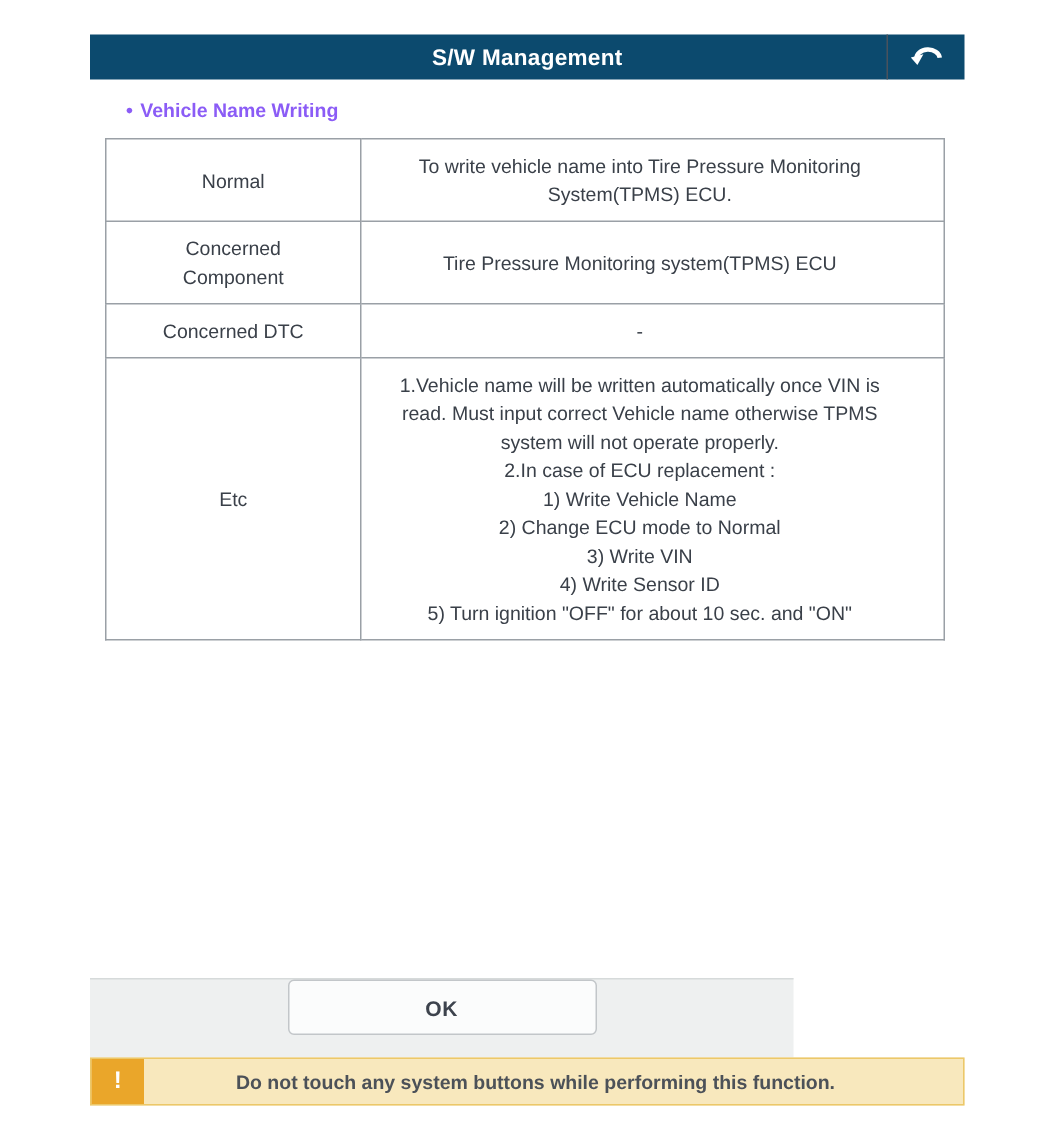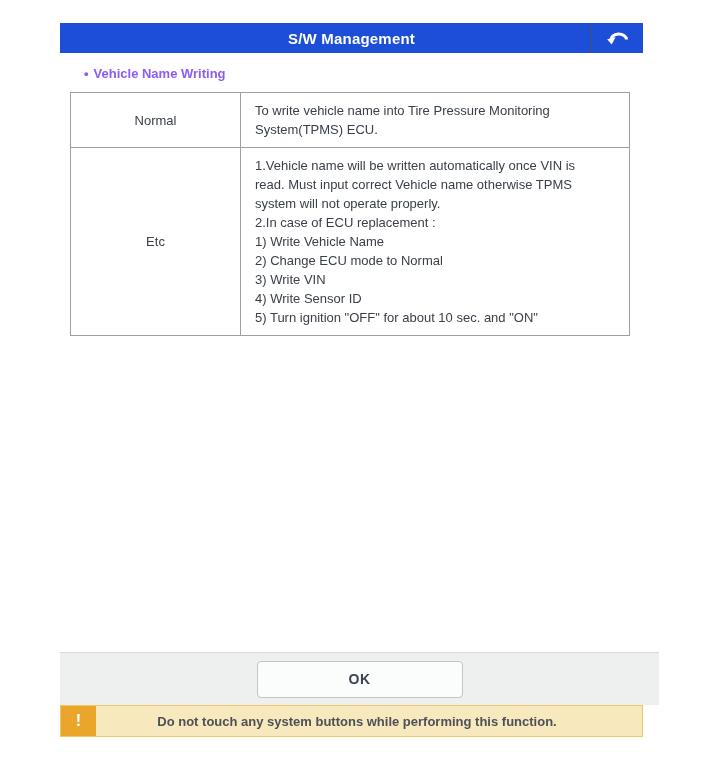--- a/index.html
+++ b/index.html
@@ -2,49 +2,49 @@
 <html><head>
 <meta charset="utf-8">
 <style>
   * { margin:0; padding:0; box-sizing:border-box; }
   html,body { width:701px; height:757px; background:#ffffff;
     font-family:"Liberation Sans", sans-serif; }
   .page { position:relative; width:701px; height:757px; background:#fff; overflow:hidden; }
 
   
   .header { position:absolute; left:60px; top:23px; width:583px; height:30px;
-    background:#1d4ed8; display:flex; align-items:center; }
+    background:#0c4a6e; display:flex; align-items:center; }
   .header-title { position:absolute; left:0; right:0; text-align:center;
     color:#ffffff; font-weight:bold; font-size:15px; letter-spacing:.2px; }
   .back-btn { position:absolute; right:0; top:0; width:52px; height:30px;
     border-left:1px solid #4a525d; display:flex; align-items:center; justify-content:center;
     background:transparent; cursor:pointer; }
 
   
   .section-label { position:absolute; left:84px; top:66px; font-size:13px;
     font-weight:bold; color:#8b5cf6; }
   .section-label .bullet { margin-right:5px; }
 
   
   .info-table { position:absolute; left:70px; top:92px; width:560px;
     border-collapse:collapse; table-layout:fixed; }
   .info-table td { border:1px solid #9aa0a6; font-size:13px; color:#3a4049;
     line-height:19px; }
   .info-table td.cell-label { width:170px; text-align:center; vertical-align:middle;
     padding:8px 6px; white-space:pre-line; }
   .info-table td.cell-value { padding:8px 31px 8px 14px; white-space:pre-line;
-    vertical-align:middle; }
+    vertical-align:middle;text-align:center; }
   .info-table tr.highlight td { color:#e0792a; }
   .info-table tr.highlight td.cell-value { color:#e0731f; }
   .row-etc .cell-value { padding-top:10px; padding-bottom:10px; }
 
   
-  .button-bar { position:absolute; left:60px; top:652px; width:599px; height:53px;
+  .button-bar { position:absolute; left:60px; top:652px; width:469px; height:53px;
     background:#eef0f0; border-top:1px solid #d6dada;
-    display:flex; align-items:center; justify-content:center; }
+    display:flex; justify-content:center; }
   .ok-button { width:206px; height:37px; background:#fbfcfc;
     border:1px solid #c2c6c9; border-radius:4px; font-family:"Liberation Sans",sans-serif;
     font-weight:bold; font-size:14px; color:#3d434d; letter-spacing:.5px; cursor:pointer; }
 
   
   .warning-bar { position:absolute; left:60px; top:705px; width:583px; height:32px;
     background:#f8e8bd; border:1px solid #ecc869; display:flex; align-items:stretch; }
   .warning-icon { width:35px; background:#eaa62a; color:#ffffff; font-weight:bold;
     display:flex; align-items:center; justify-content:center; font-size:16px; }
   .warning-text { flex:1; display:flex; align-items:center; justify-content:center;
@@ -70,20 +70,29 @@
   <div class="section-label">
     <span class="bullet">•</span><span>Vehicle Name Writing</span>
   </div>
 
   <table class="info-table">
     <tbody>
       <tr>
         <td class="cell-label">Normal</td>
         <td class="cell-value">To write vehicle name into Tire Pressure Monitoring System(TPMS) ECU.</td>
       </tr>
+      <tr>
+        <td class="cell-label">Concerned
+Component</td>
+        <td class="cell-value">Tire Pressure Monitoring system(TPMS) ECU</td>
+      </tr>
+      <tr>
+        <td class="cell-label">Concerned DTC</td>
+        <td class="cell-value">-</td>
+      </tr>
       <tr class="row-etc">
         <td class="cell-label">Etc</td>
         <td class="cell-value">1.Vehicle name will be written automatically once VIN is read. Must input correct Vehicle name otherwise TPMS system will not operate properly.
 2.In case of ECU replacement :
 1) Write Vehicle Name
 2) Change ECU mode to Normal
 3) Write VIN
 4) Write Sensor ID
 5) Turn ignition "OFF" for about 10 sec. and "ON"</td>
       </tr>

